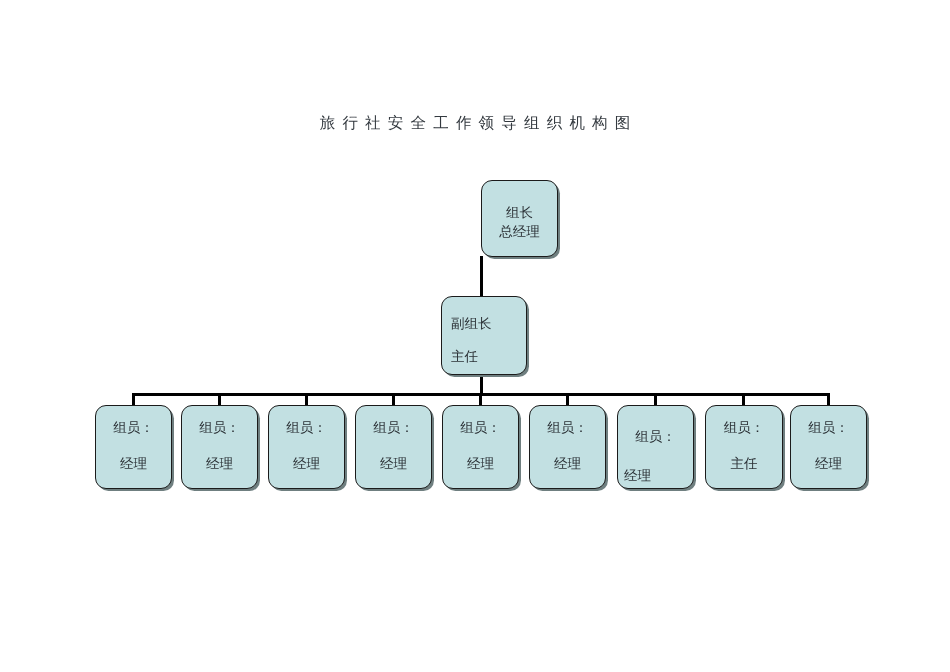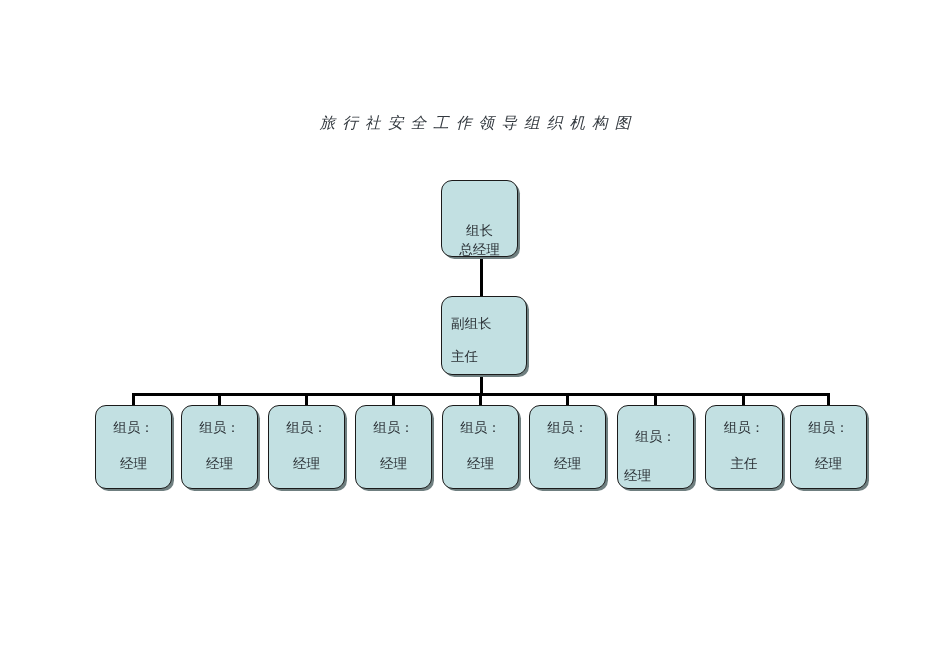--- a/index.html
+++ b/index.html
@@ -26,21 +26,20 @@
     top: 112px;
     width: 950px;
     text-align: center;
     font-family: "Liberation Serif", "DejaVu Serif", serif;
     font-size: 15.5px;
     line-height: 22px;
     letter-spacing: 7.2px;
     text-indent: 7.2px;
     color: #33393f;
     white-space: nowrap;
-    font-style: italic;
   }
 
   
   .line {
     position: absolute;
     background: #000000;
   }
   .line.v { width: 3px; }
   .line.h { height: 3px; }
 
@@ -58,21 +57,22 @@
     overflow: hidden;
   }
   .node .ln {
     display: block;
     white-space: nowrap;
   }
 
   
   .node.top {
     text-align: center;
-    padding-top: 40px;
+    padding-top: 22px;
+    margin-left: 40px;
   }
   .node.top .ln { line-height: 19px; }
 
   
   .node.sub {
     text-align: left;
     padding-top: 18px;
     padding-left: 9px;
   }
   .node.sub .ln { line-height: 17px; }

